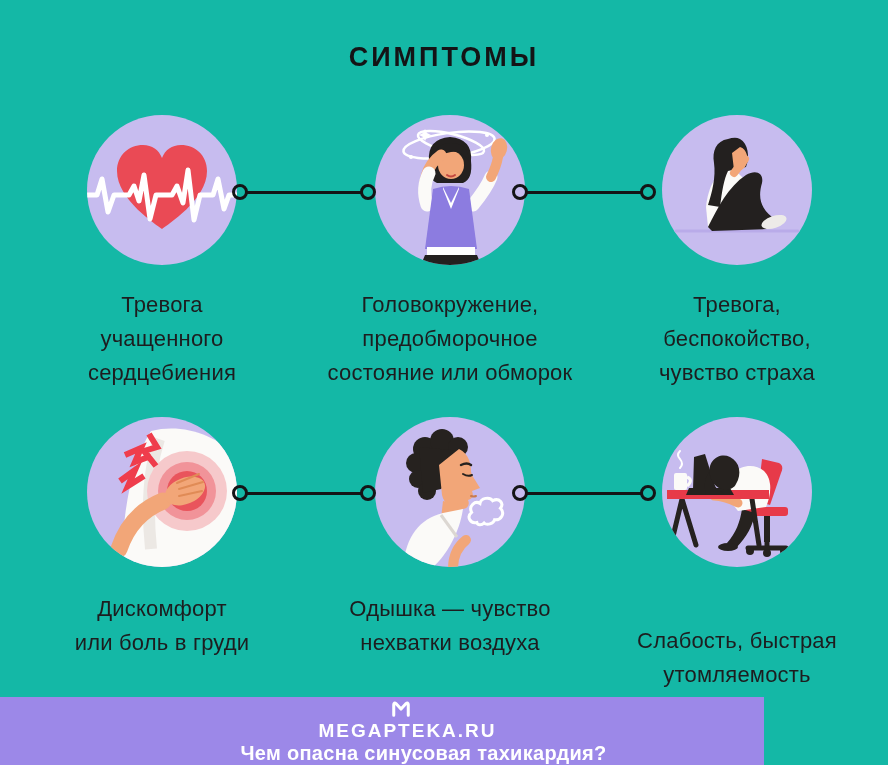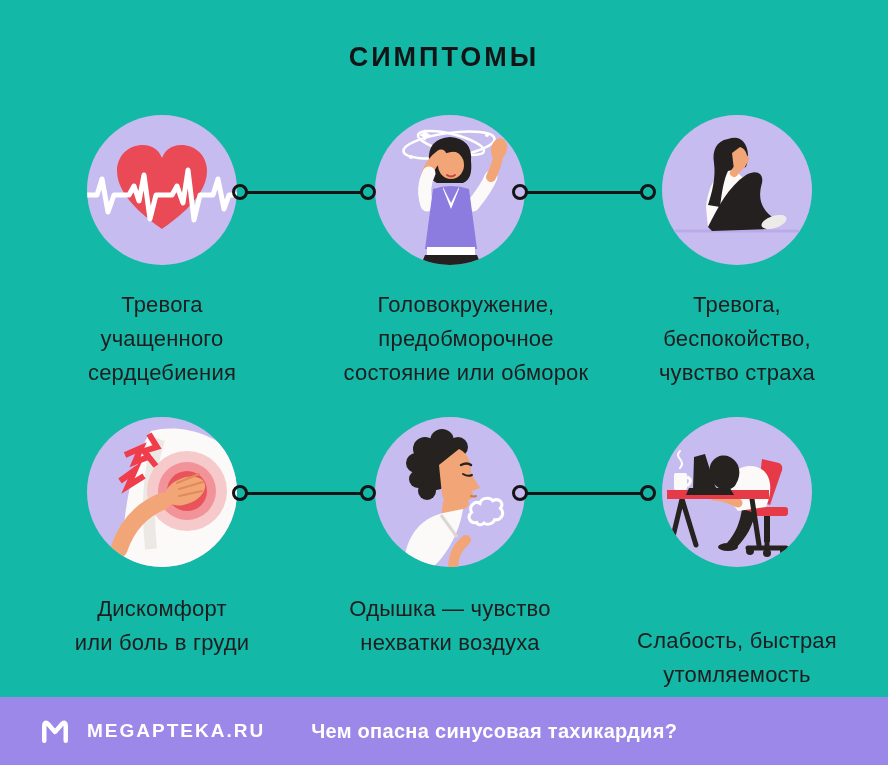--- a/index.html
+++ b/index.html
@@ -13,22 +13,22 @@
   .circle svg{display:block;width:150px;height:150px;}
 
   .caption{position:absolute;text-align:center;font-size:22px;line-height:34px;
            font-weight:500;color:#1D1D1F;white-space:pre-line;letter-spacing:.2px;}
 
   .connector{position:absolute;display:flex;align-items:center;height:16px;}
   .ring{width:10px;height:10px;border:3px solid #141416;border-radius:50%;
         background:transparent;flex:0 0 auto;}
   .cline{flex:1;height:3px;background:#141416;margin:0 -2px;}
 
-  .footer{position:absolute;left:0;bottom:0;width:888px;height:68px;background:#9C88E8;
-          display:flex;align-items:center;padding-left:37px;box-sizing:border-box;color:#ffffff;}
+  .footer{position:absolute;left:0;bottom:0;width:764px;height:68px;background:#9C88E8;
+          display:flex;align-items:center;padding-left:37px;box-sizing:border-box;color:#ffffff;flex-direction:column;}
   .brand{font-size:19px;font-weight:800;letter-spacing:2px;margin-left:14px;}
   .question{font-size:20px;font-weight:700;margin-left:46px;letter-spacing:.3px;text-align:right;}
 </style>
 </head>
 <body>
 
 <div class="stage">
 
   <div class="title">СИМПТОМЫ</div>
 
@@ -83,21 +83,21 @@
   </div>
   <div class="connector" style="left:512px;top:184px;width:144px;">
     <span class="ring"></span>
     <span class="cline"></span>
     <span class="ring"></span>
   </div>
 
   <div class="caption" style="left:42px;top:288px;width:240px;">Тревога
 учащенного
 сердцебиения</div>
-  <div class="caption" style="left:301px;top:288px;width:330px;">Головокружение,
+  <div class="caption" style="left:285px;top:288px;width:330px;">Головокружение,
 предобморочное
 состояние или обморок</div>
   <div class="caption" style="left:597px;top:288px;width:280px;">Тревога,
 беспокойство,
 чувство страха</div>
 
   <div class="circle" style="left:87px;top:417px;">
     <svg viewBox="0 0 150 150">
       <path d="M64 14 C96 6 130 18 152 42 L152 152 L36 152 C34 116 40 52 64 14 Z" fill="#FBFAF8"></path>
       <path d="M72 22 C62 52 60 92 64 132" stroke="#ECE8E4" stroke-width="12" fill="none"></path>

